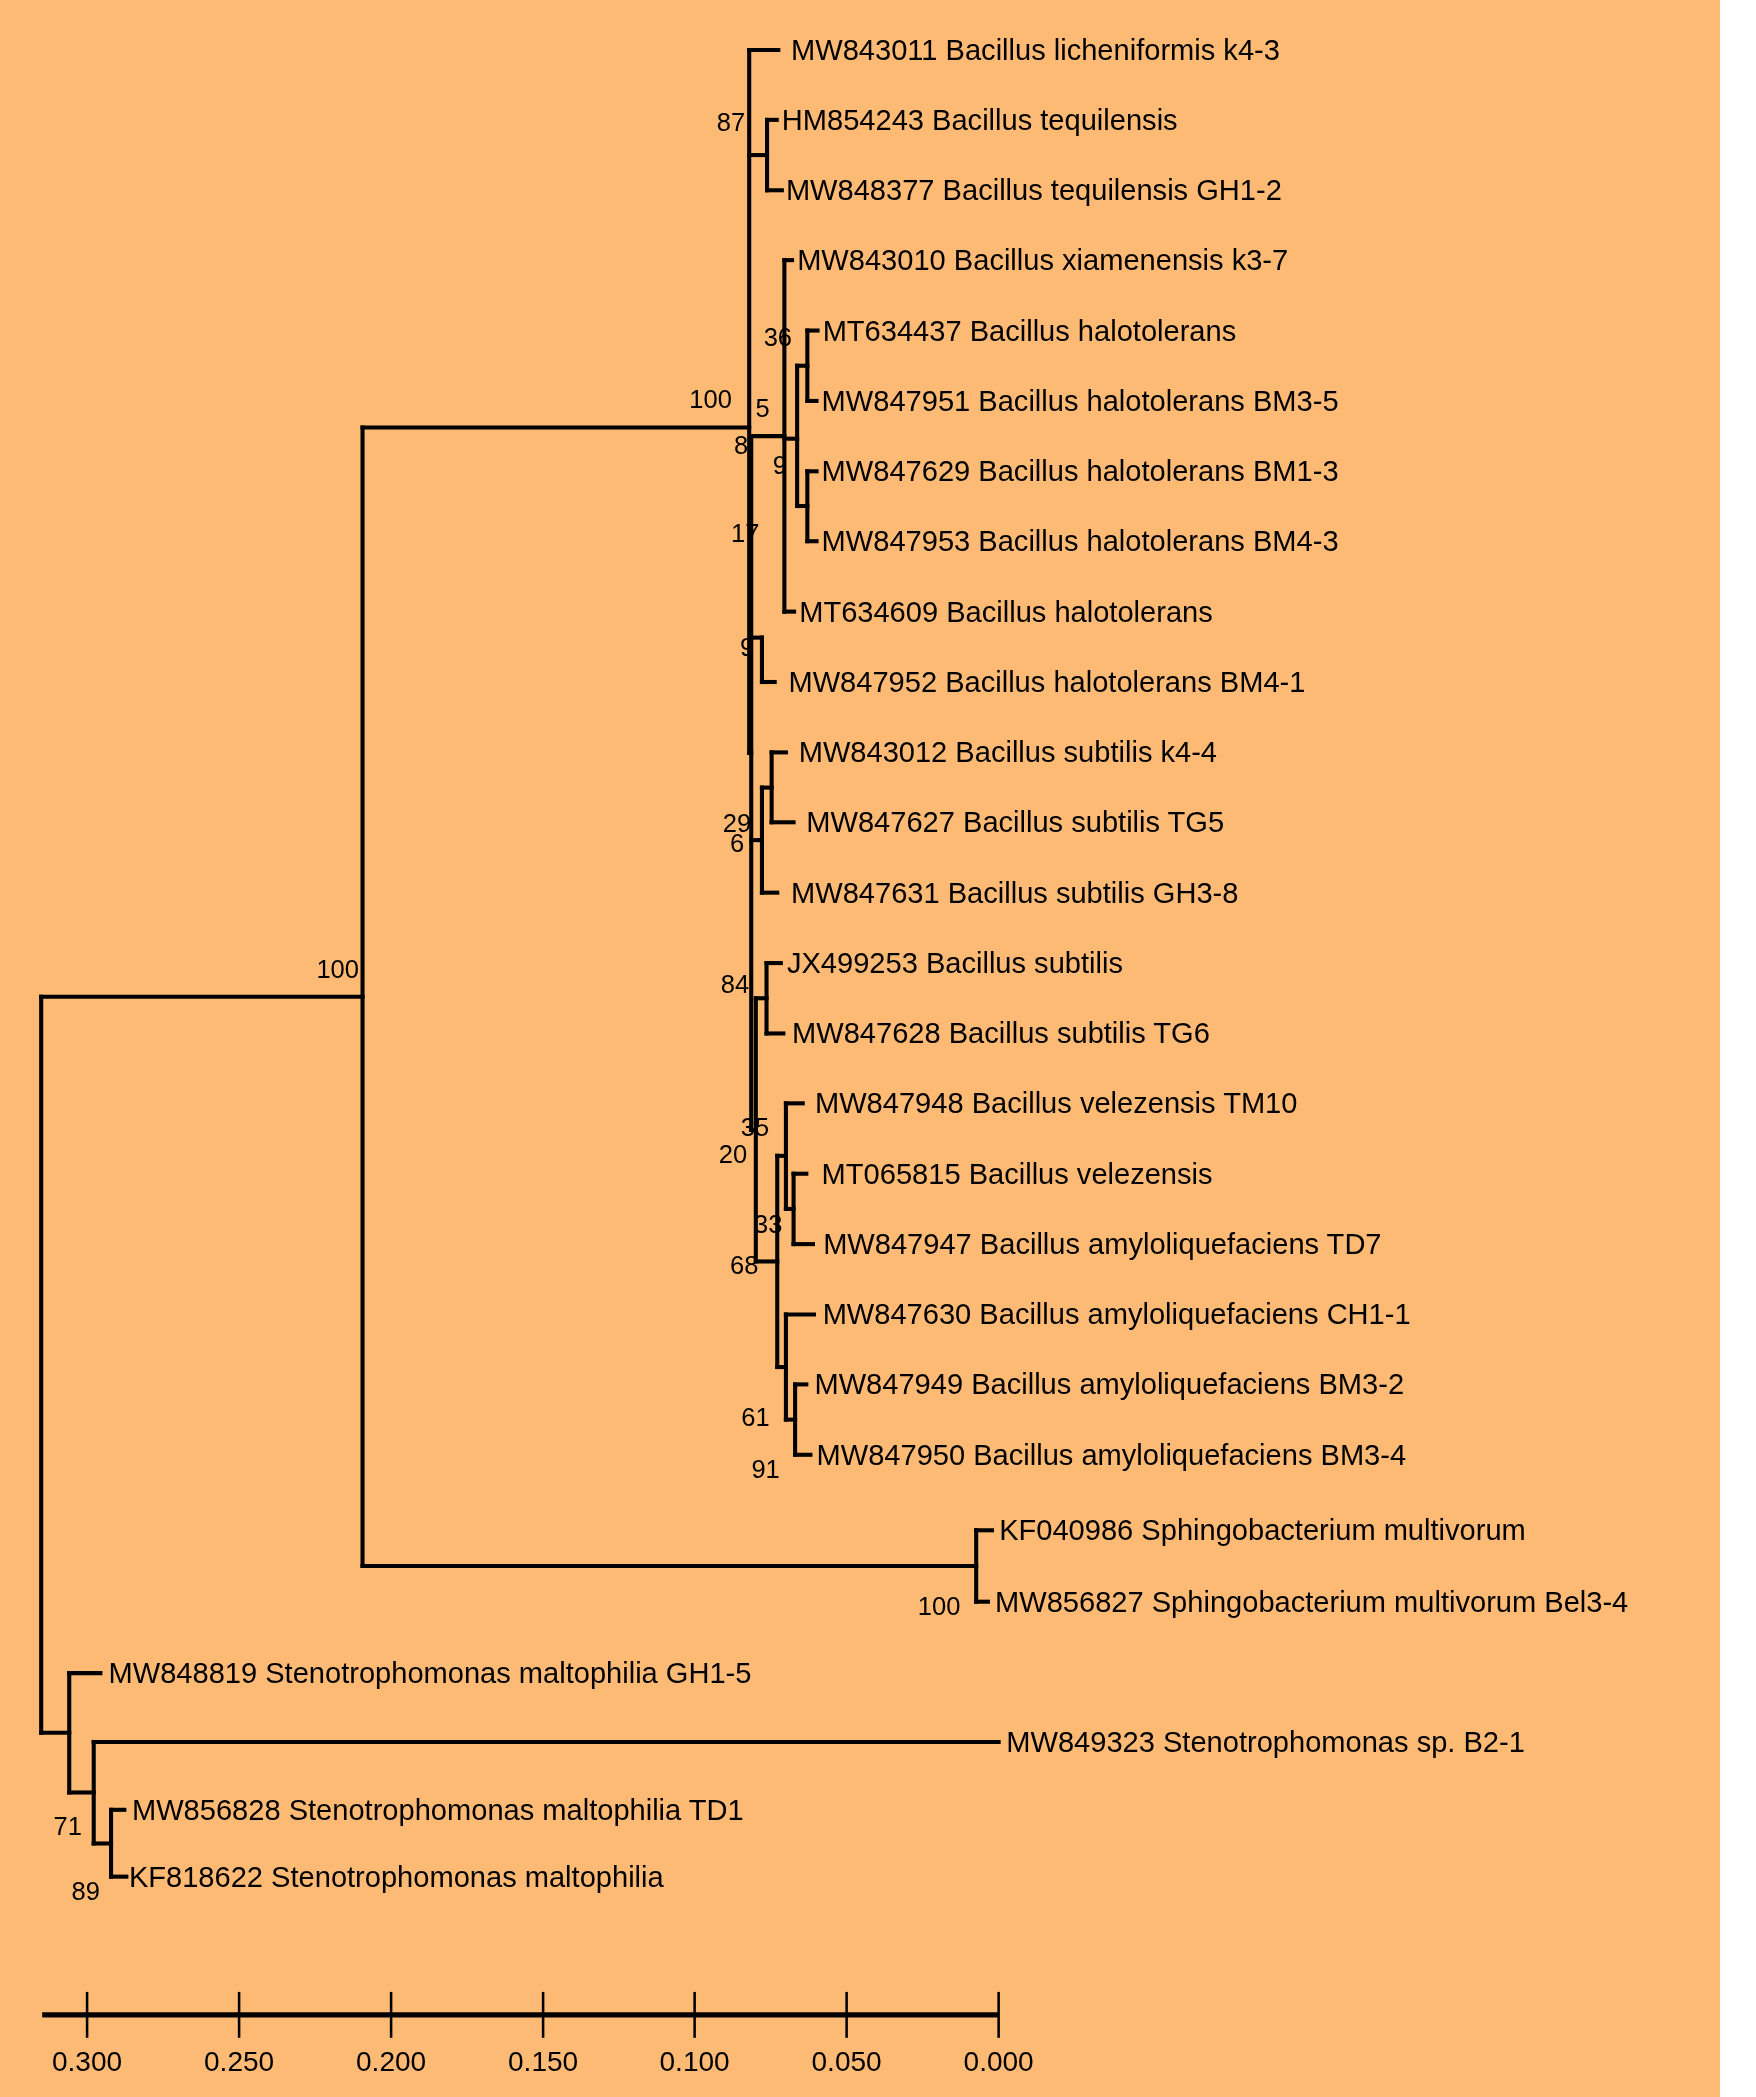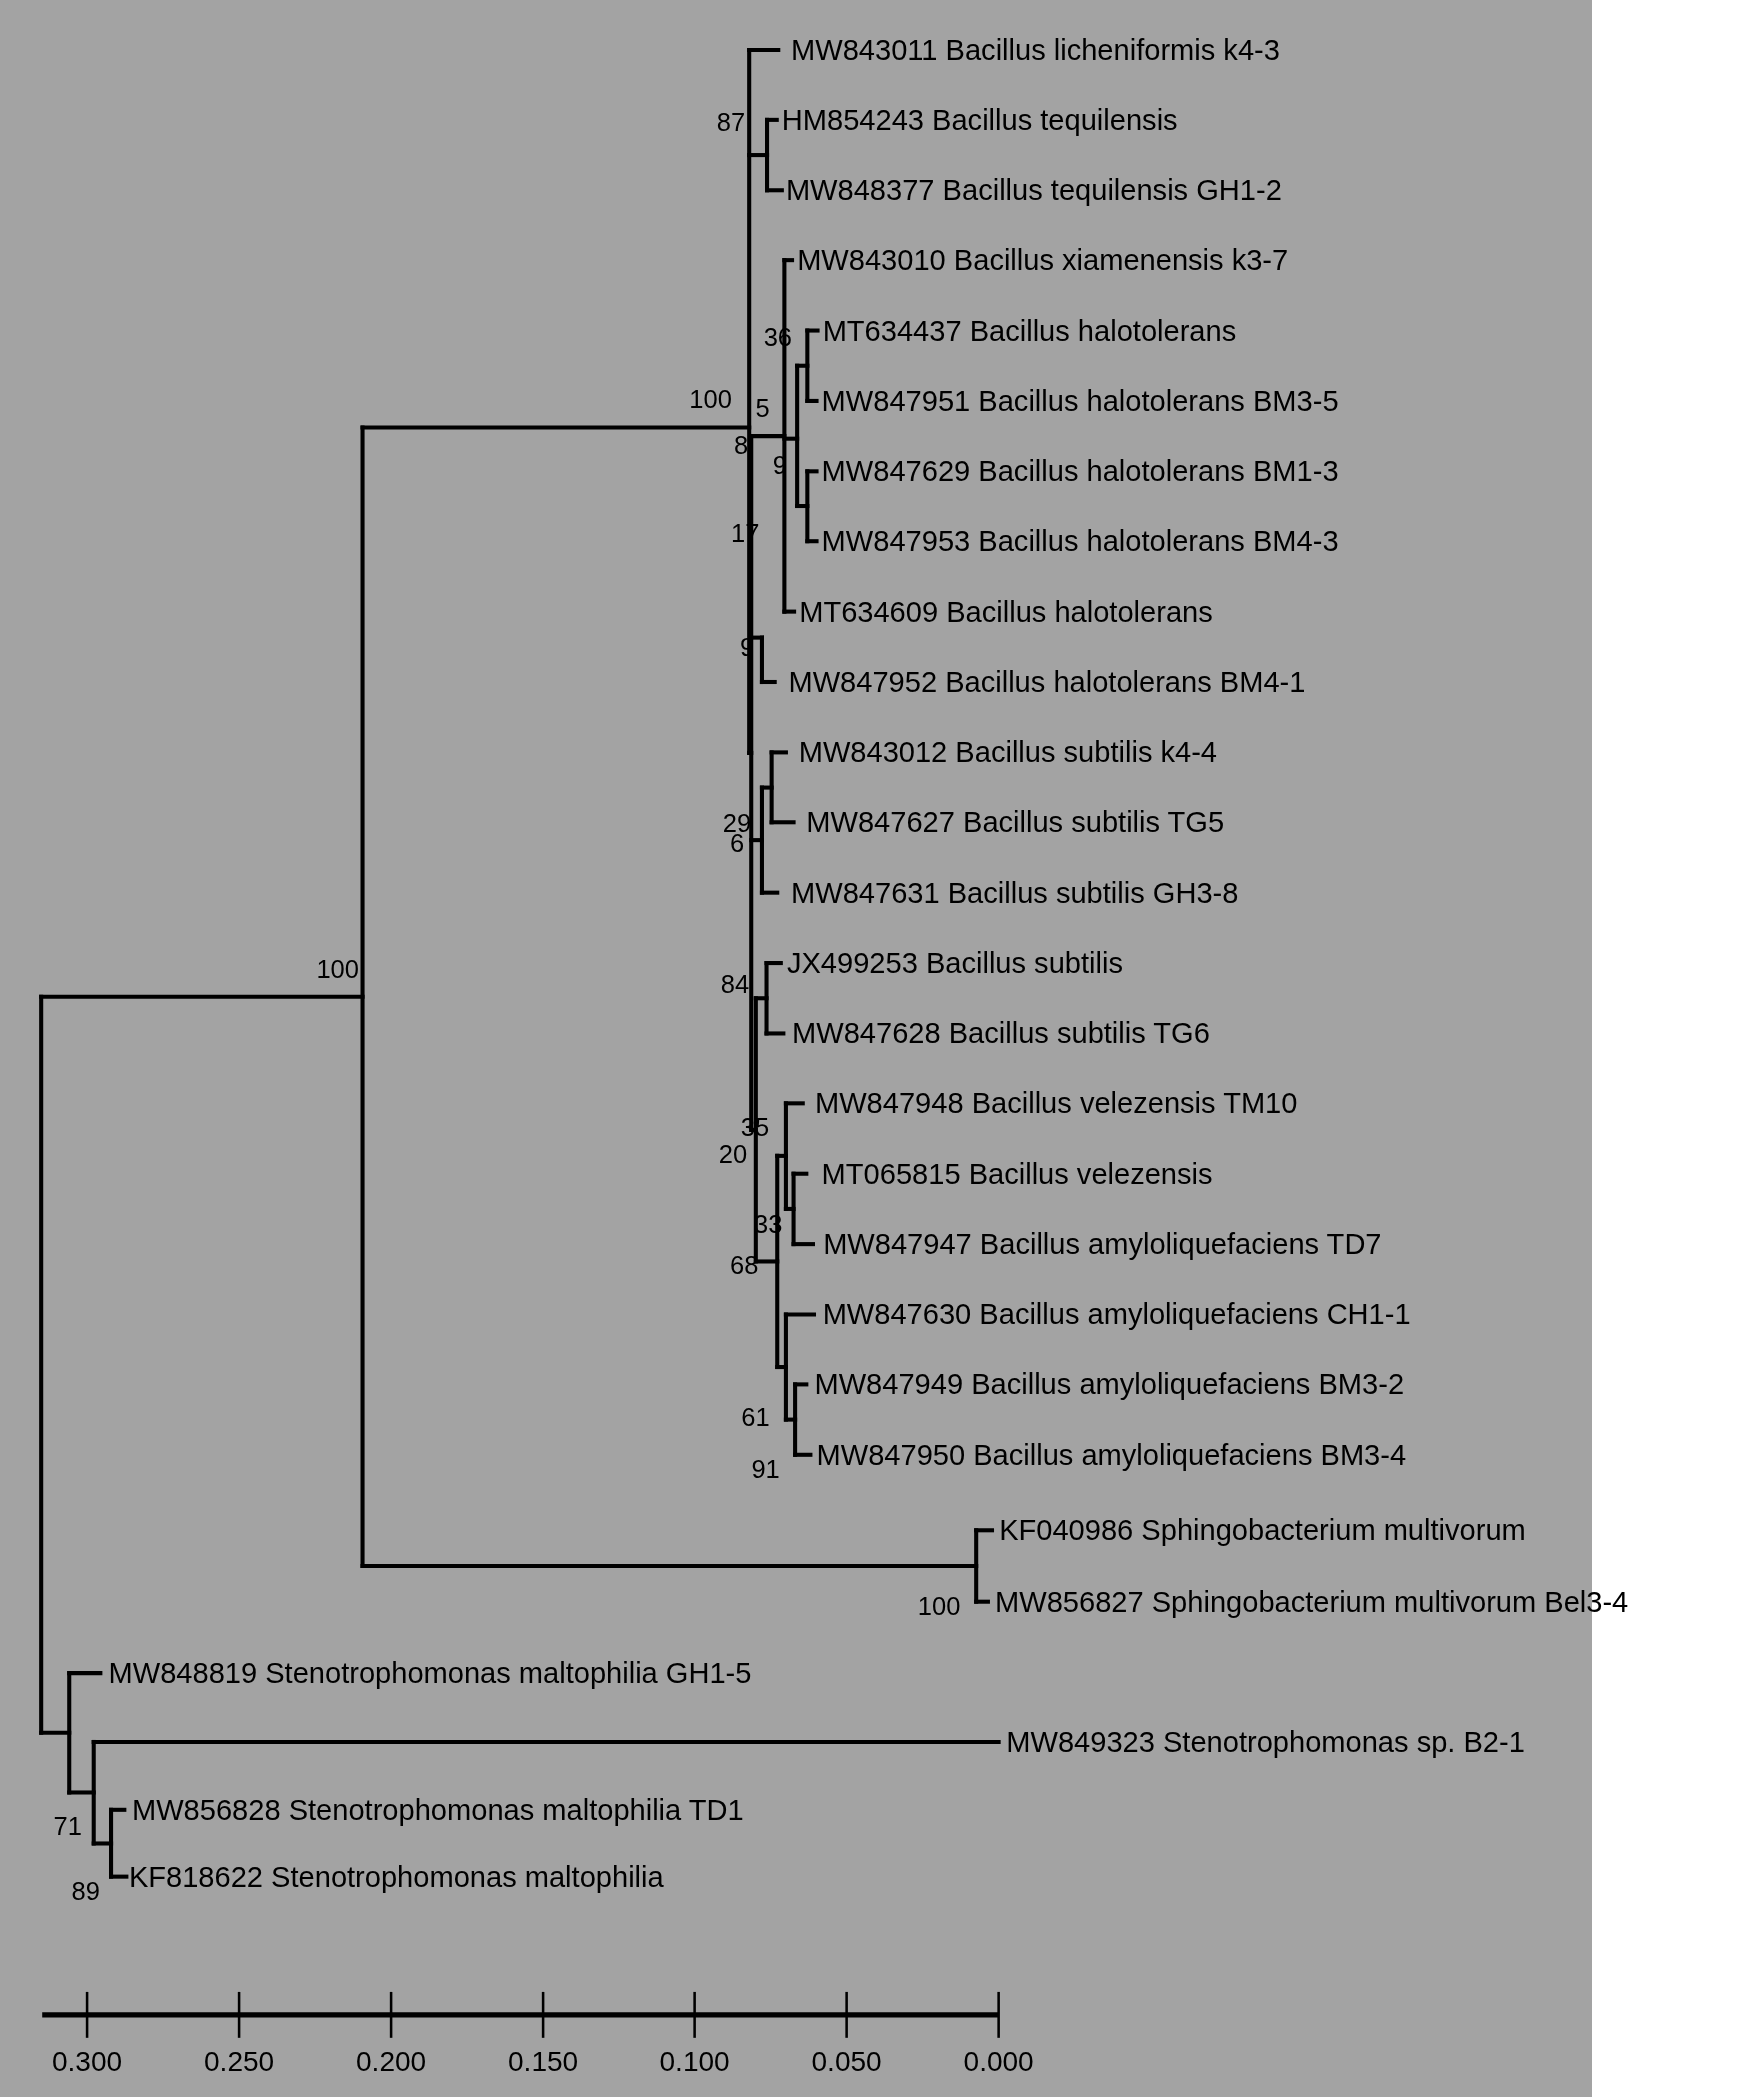--- a/index.html
+++ b/index.html
@@ -2,23 +2,23 @@
 <html style="font-size:8.2px"><head>
 <meta charset="utf-8">
 <style>
   html, body {
     margin: 0;
     padding: 0;
     background: #ffffff;
   }
   .figure-canvas {
     position: relative;
-    width: 1592px;
+    width: 1720px;
     height: 2097px;
-    background: #a3a3a3;
+    background: #fdba74;
     font-family: "Liberation Sans", sans-serif;
   }
   svg text {
     font-family: "Liberation Sans", sans-serif;
     fill: #000000;
   }
   .taxon-label   { font-size: 57px; }
   .bootstrap-val { font-size: 50px; }
   .scale-label   { font-size: 55px; }
 </style>

